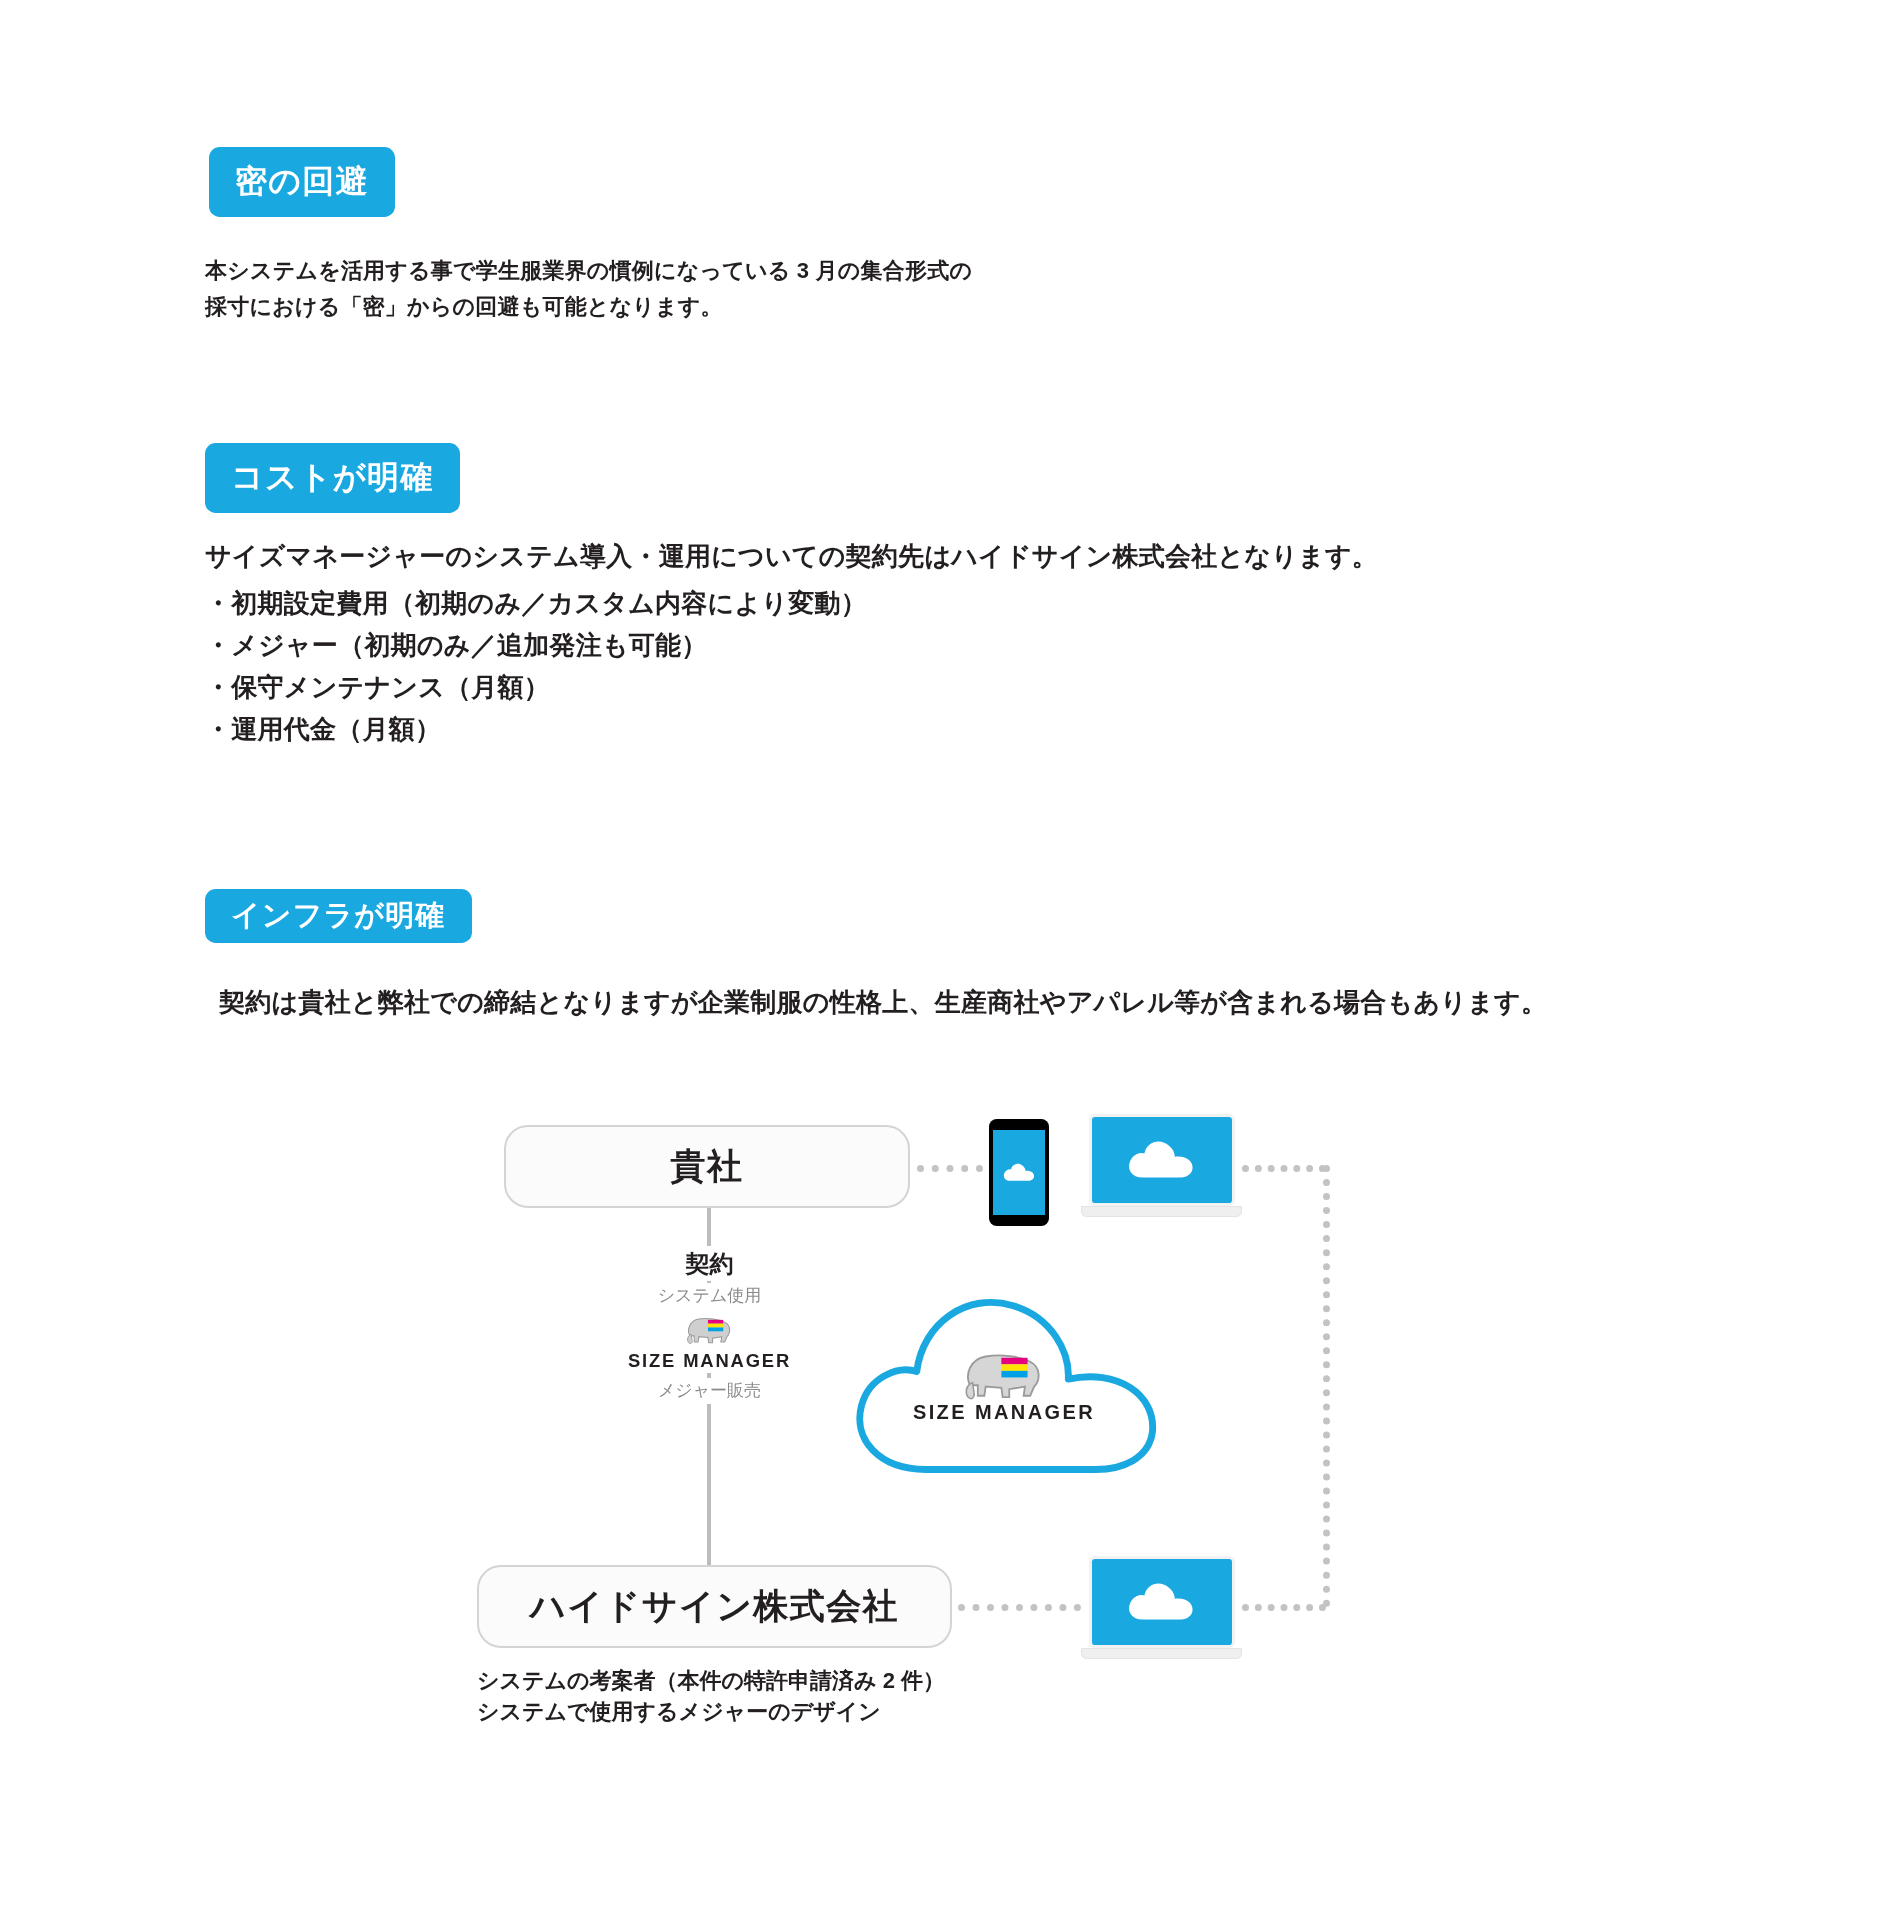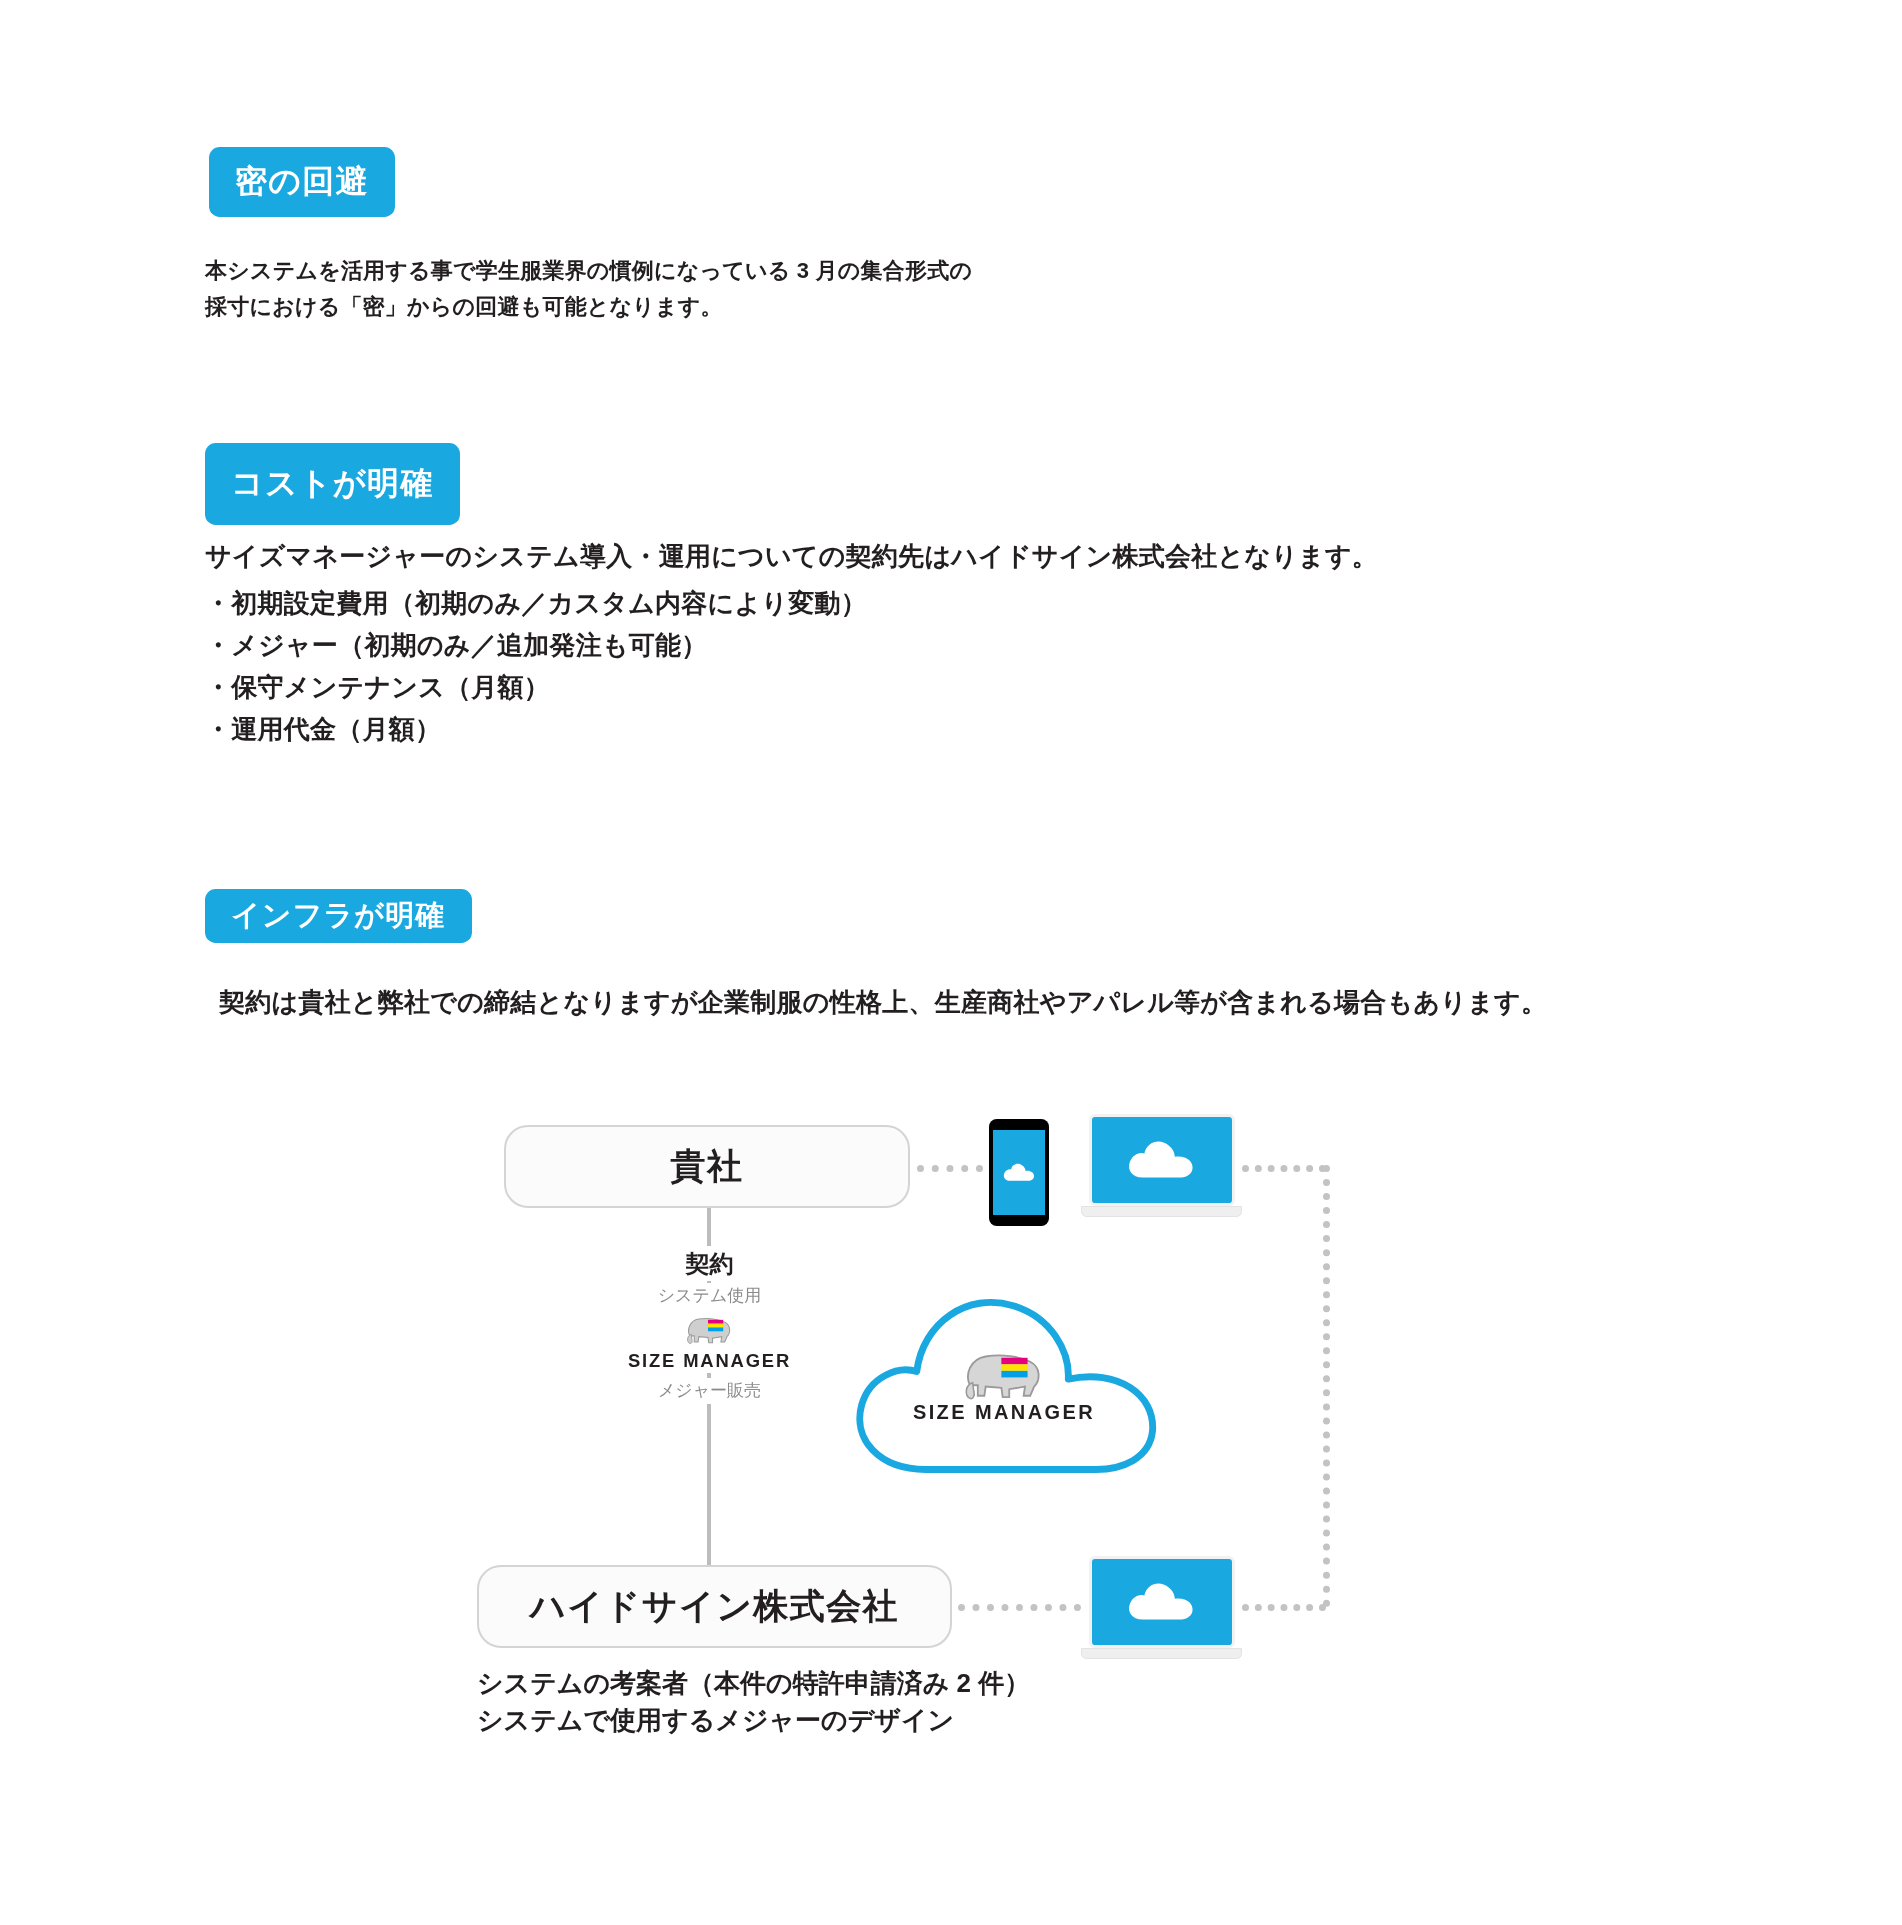--- a/index.html
+++ b/index.html
@@ -23,21 +23,21 @@
     align-items: center;
     justify-content: center;
     background: #19a8e0;
     color: #ffffff;
     border-radius: 10.7px;
     font-weight: bold;
     letter-spacing: 0.04em;
     white-space: nowrap;
   }
   #badge-1 { left: 209px; top: 147px;  padding: 13px 26px; font-size: 32px; text-align: center; }
-  #badge-2 { left: 205px; top: 443px;  padding: 19px 26px; font-size: 32px; }
+  #badge-2 { left: 205px; top: 443px;  padding: 13px 26px; font-size: 32px; }
   #badge-3 { left: 205px; top: 889px; padding: 7px 26px; font-size: 29px; }
 
   
   .para {
     position: absolute;
     font-weight: bold;
     line-height: 1.62;
     letter-spacing: 0.01em;
     white-space: nowrap;
   }
@@ -132,21 +132,21 @@
     letter-spacing: 0.10em;
     color: #231f20;
     margin-top: 1.5px;
   }
 
   
   #footnote {
     position: absolute;
     left: 17px;
     top: 569px;
-    font-size: 26px;
+    font-size: 22px;
     font-weight: bold;
     line-height: 1.42;
     color: #231f20;
     white-space: nowrap;
   }
 
   
   .device { position: absolute; }
 
   

